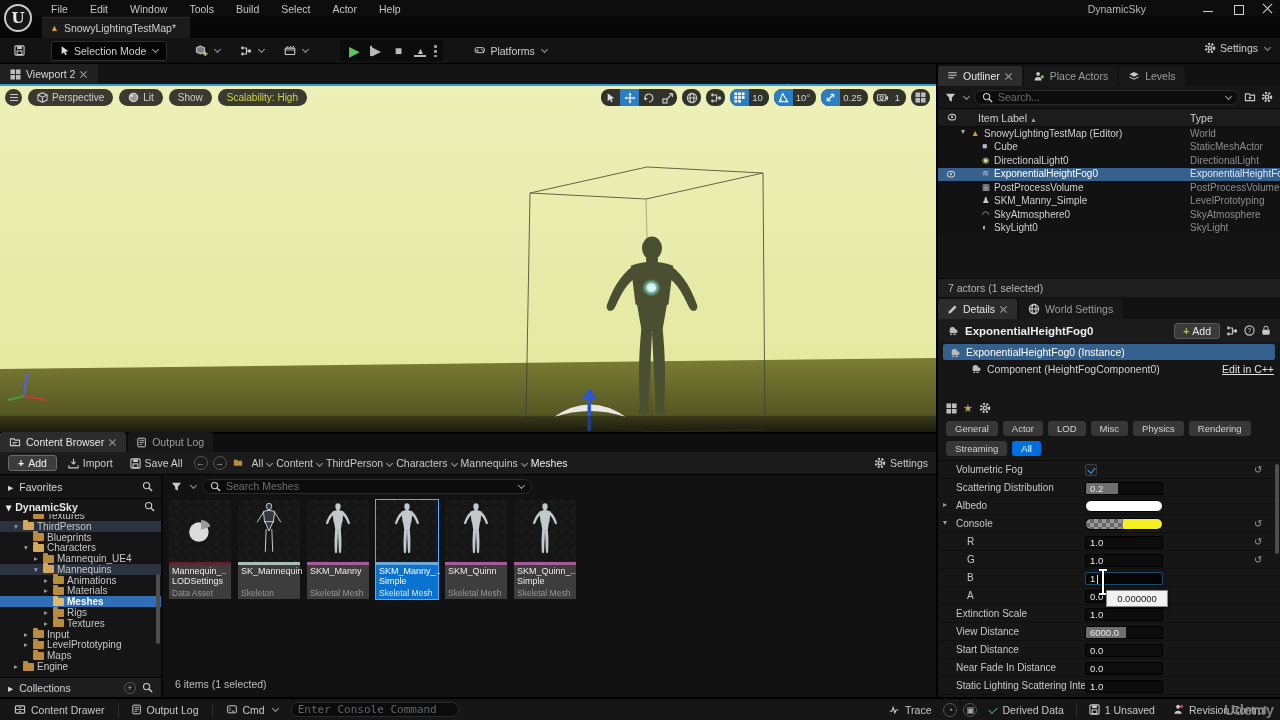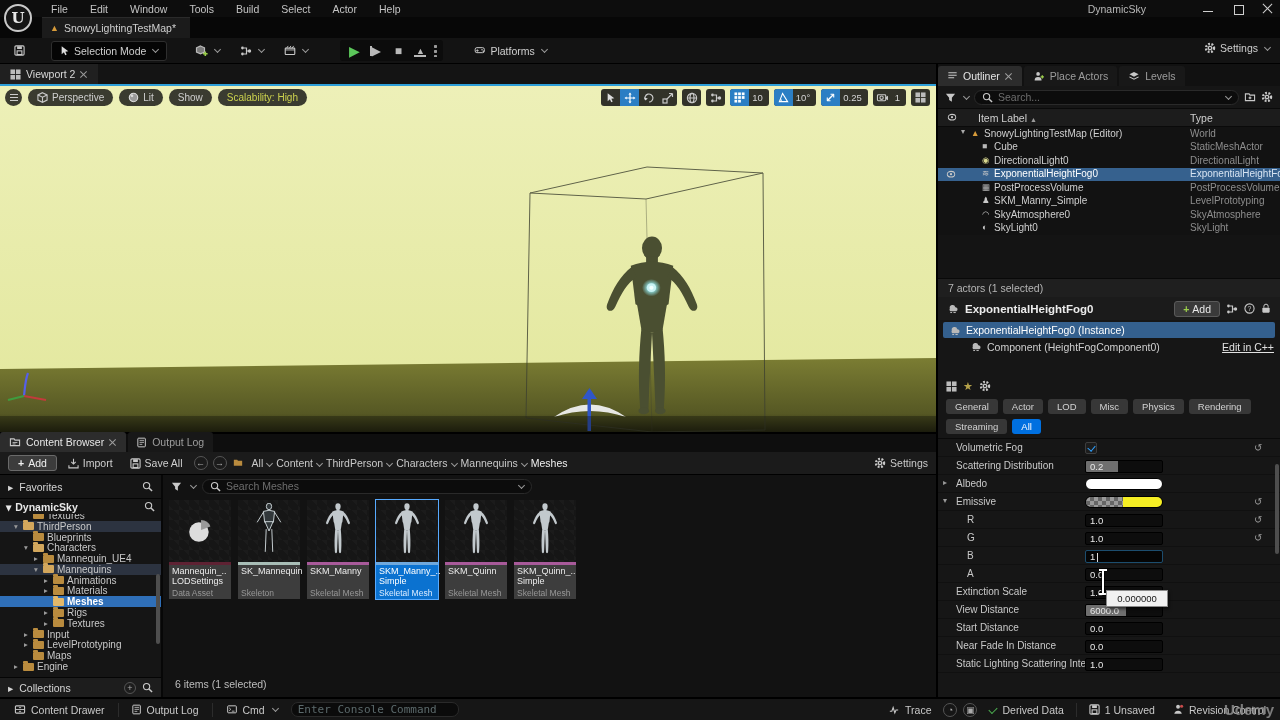--- a/index.html
+++ b/index.html
@@ -52,21 +52,21 @@
 #vp-blueline { height:2px; background:#2d9fd8; }
 #vp-canvas { position:relative; width:936px; height:346px; overflow:hidden; background:#e8ecae; }
 #vp-canvas svg.scene { position:absolute; left:0; top:0; }
 #vp-pills { position:absolute; left:5px; top:3px; display:flex; gap:6px; align-items:center; }
 .pill { background:rgba(18,18,18,.82); border-radius:9px; height:17px; display:flex; align-items:center; gap:4px; padding:0 9px; color:#cfcfcf; font-size:10px; }
 .pill.round { width:17px; padding:0; justify-content:center; }
 .hamb { width:8px; height:7px; border-top:1.3px solid #ccc; border-bottom:1.3px solid #ccc; position:relative; }
 .hamb::after { content:""; position:absolute; left:0; right:0; top:2px; border-top:1.3px solid #ccc; }
 .scal-text { color:#ccd24e; }
 #vp-tools { position:absolute; right:6px; top:3px; display:flex; gap:5px; align-items:center; }
-.vgroup { background:rgba(16,16,16,.85); border-radius:3px; height:17px; display:flex; align-items:center; overflow:hidden; }
+.vgroup { background:rgba(16,16,16,.85); border-radius:8px; height:17px; display:flex; align-items:center; overflow:hidden; }
 .vbtn { width:19px; height:17px; display:flex; align-items:center; justify-content:center; }
 .vbtn.active { background:#2b7ec4; }
 .vlabel { color:#d5d5d5; font-size:9.5px; padding:0 6px 0 3px; }
 
 
 #right-panel { left:936px; top:64px; width:344px; height:633px; background:#161616; border-left:2px solid #000; }
 .ptabbar { height:22px; background:#111; display:flex; align-items:flex-end; }
 .ptab { height:20px; display:flex; align-items:center; gap:5px; padding:0 9px; color:#9d9d9d; background:#181818; margin-right:2px; border-radius:3px 3px 0 0; }
 .ptab.active { background:#2c2c2c; color:#e6e6e6; }
 .closex { position:relative; width:8px; height:8px; opacity:.8; }
@@ -631,20 +631,41 @@
           <span class="oicon" style="color: rgb(201, 201, 201); left: 44px;">◐</span>
           <span class="olabel" style="left: 56px;">SkyLight0</span>
           <span class="otype">SkyLight</span>
         </div>
       </div>
     <div id="ol-filler"></div>
     <div id="ol-status">
         <span>7 actors (1 selected)</span>
       </div>
 
+    <div class="ptabbar" id="dt-tabs">
+        <div class="ptab active">
+          <span>
+            <svg class="ic" width="11" height="11" viewBox="0 0 12 12" fill="none" stroke="#c8c8c8" stroke-width="1.2">
+              <path d="M1.4 10.6 L2.2 7.8 L8.4 1.6 L10.4 3.6 L4.2 9.8 Z" fill="#c8c8c8" stroke="none"></path>
+            </svg>
+          </span>
+          <span>Details</span>
+          <span class="closex"></span>
+        </div>
+        <div class="ptab">
+          <span>
+            <svg class="ic" width="12" height="12" viewBox="0 0 12 12" fill="none" stroke="#c8c8c8" stroke-width="1.2">
+              <circle cx="6" cy="6" r="4.6"></circle>
+              <ellipse cx="6" cy="6" rx="2" ry="4.6"></ellipse>
+              <path d="M1.4 6 H10.6"></path>
+            </svg>
+          </span>
+          <span>World Settings</span>
+        </div>
+      </div>
     <div id="dt-header">
       <span>
           <svg class="ic" width="12" height="11" viewBox="0 0 12 12" fill="none" stroke="#c8c8c8" stroke-width="1.2">
             <path d="M2.5 6 A3 3 0 0 1 8.5 4.6 A2.3 2.3 0 0 1 9.6 9 H3 A2.4 2.4 0 0 1 2.5 6 Z" fill="#b9b9b9" stroke="none"></path>
             <path d="M3 10.4 H5 M6.5 10.4 H9" stroke-width="1"></path>
           </svg>
         </span>
       <span class="aname">ExponentialHeightFog0</span>
       <span class="addbtn">
           <span class="plus">+</span>
@@ -734,21 +755,21 @@
             <span class="val">0.2</span>
           </div>
         </div>
         <div class="prop-row">
           <span class="pcaret">▸</span>
           <span class="plabel">Albedo</span>
           <div class="swatch" style="background: rgb(255, 255, 255);"></div>
         </div>
         <div class="prop-row">
           <span class="pcaret">▾</span>
-          <span class="plabel">Emissive</span>
+          <span class="plabel">Console</span>
           <div class="swatch">
             <div class="left-checker"></div>
             <div class="right-color" style="background: rgb(246, 239, 36);"></div>
           </div>
           <span class="reset">↺</span>
         </div>
         <div class="prop-row">
           <span class="plabel ind">R</span>
           <div class="pfield">
             <span class="val">1.0</span>

